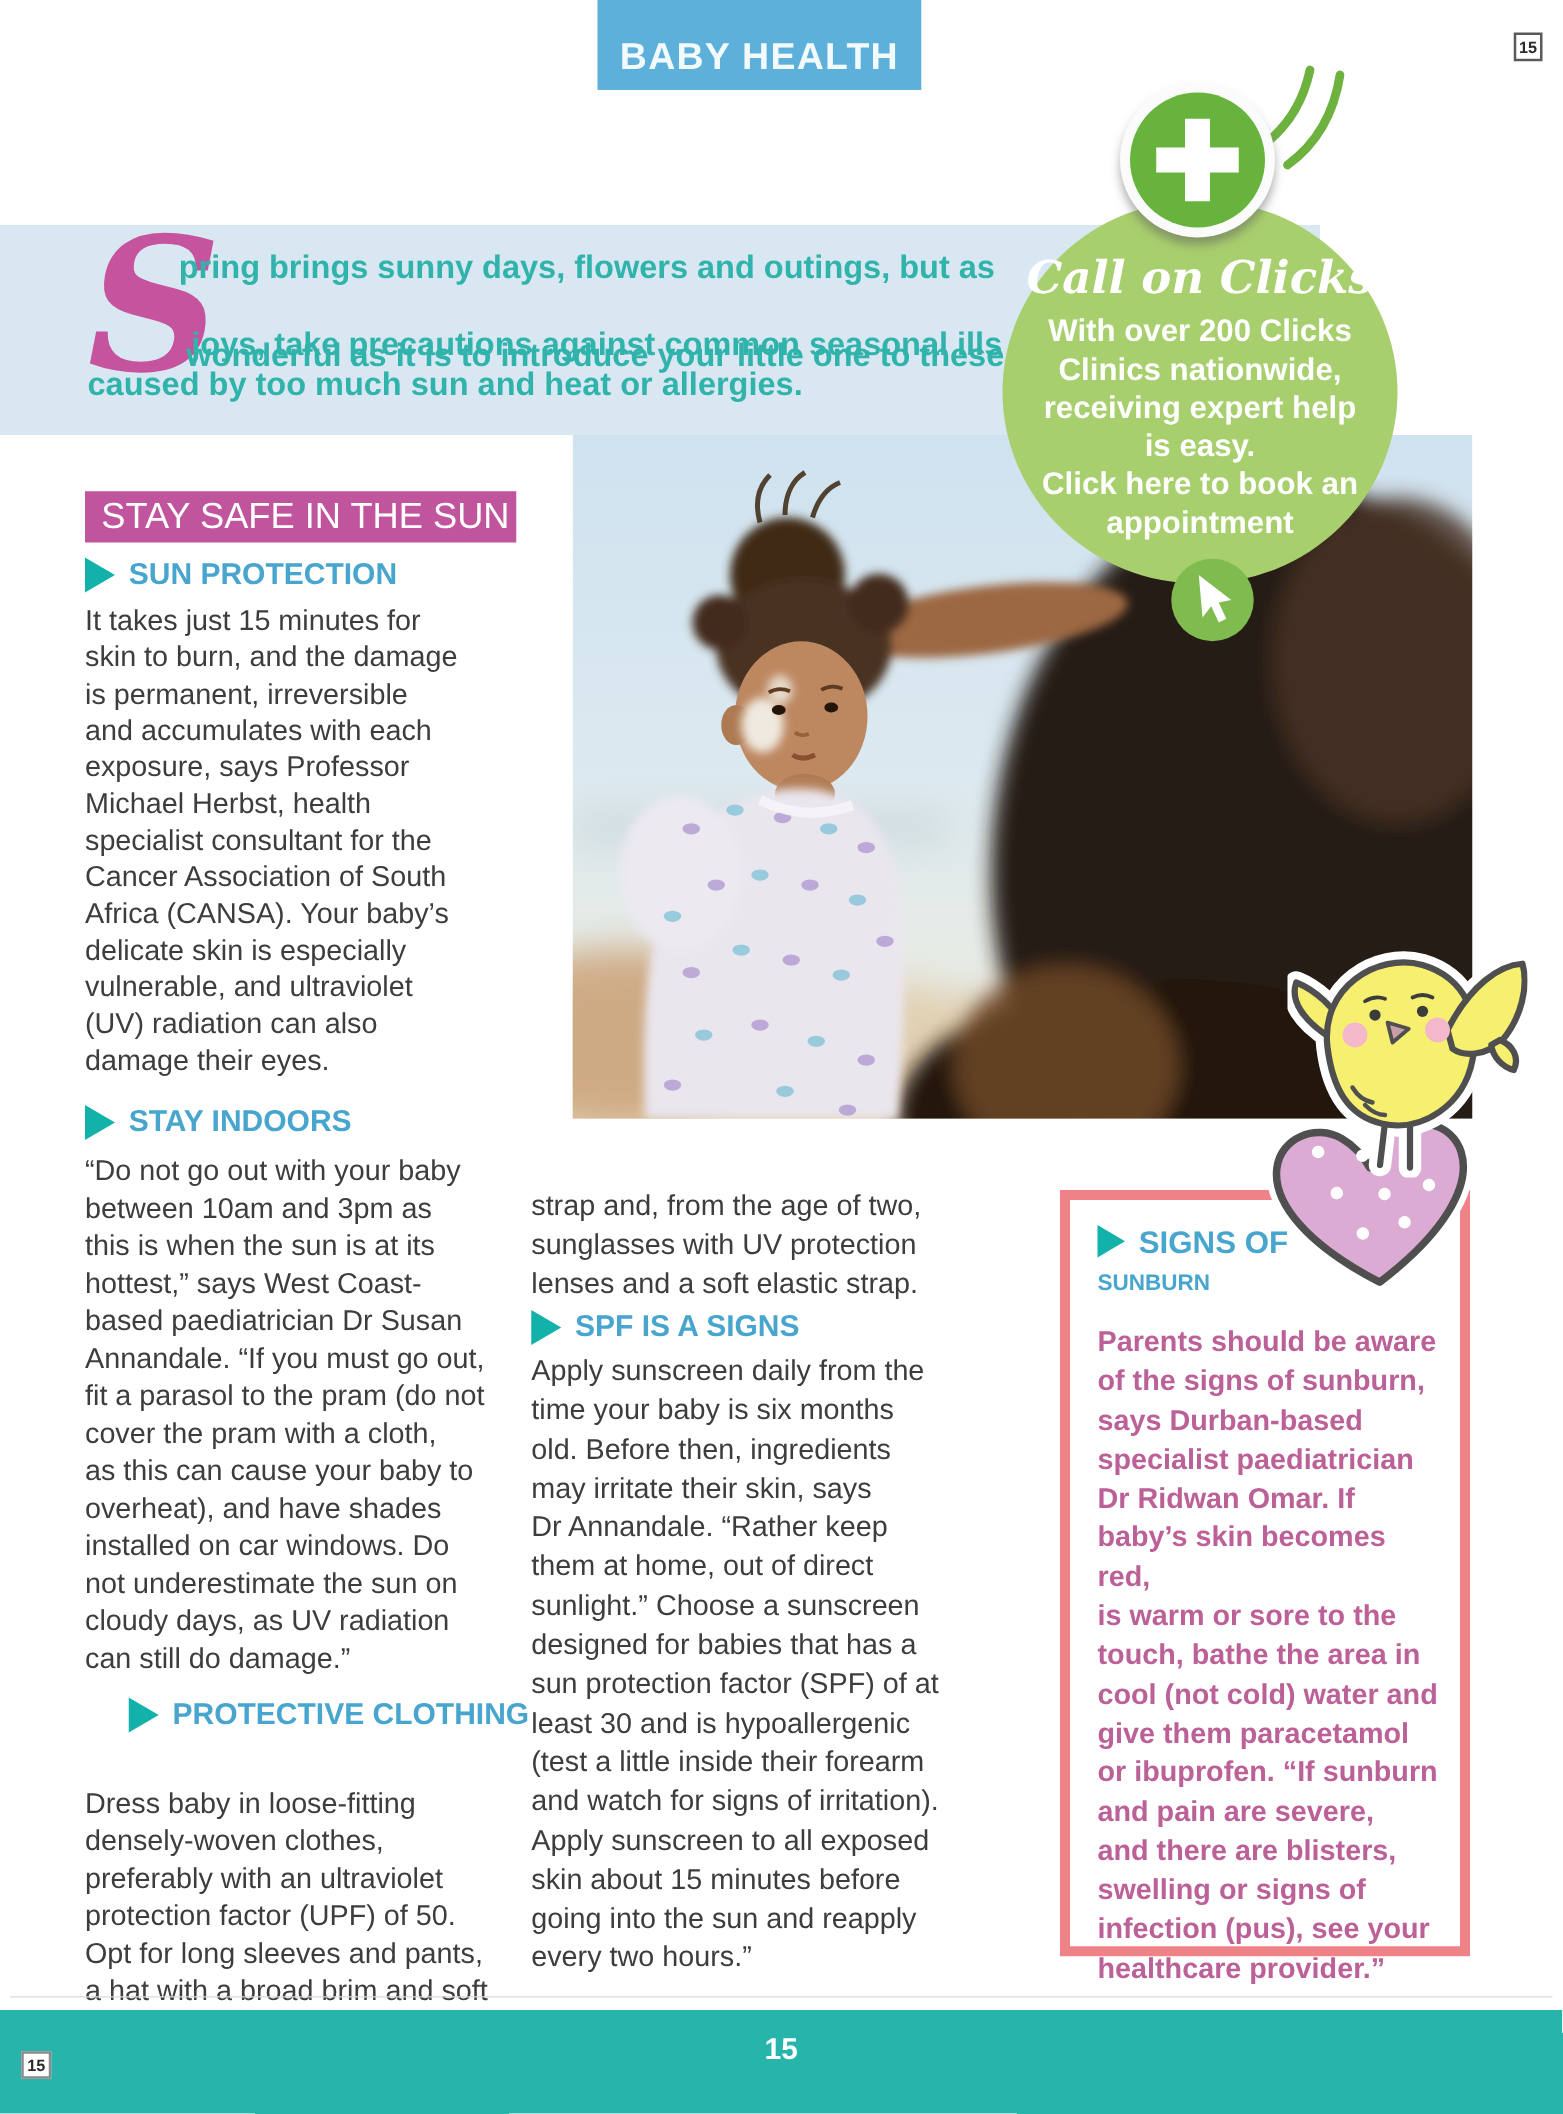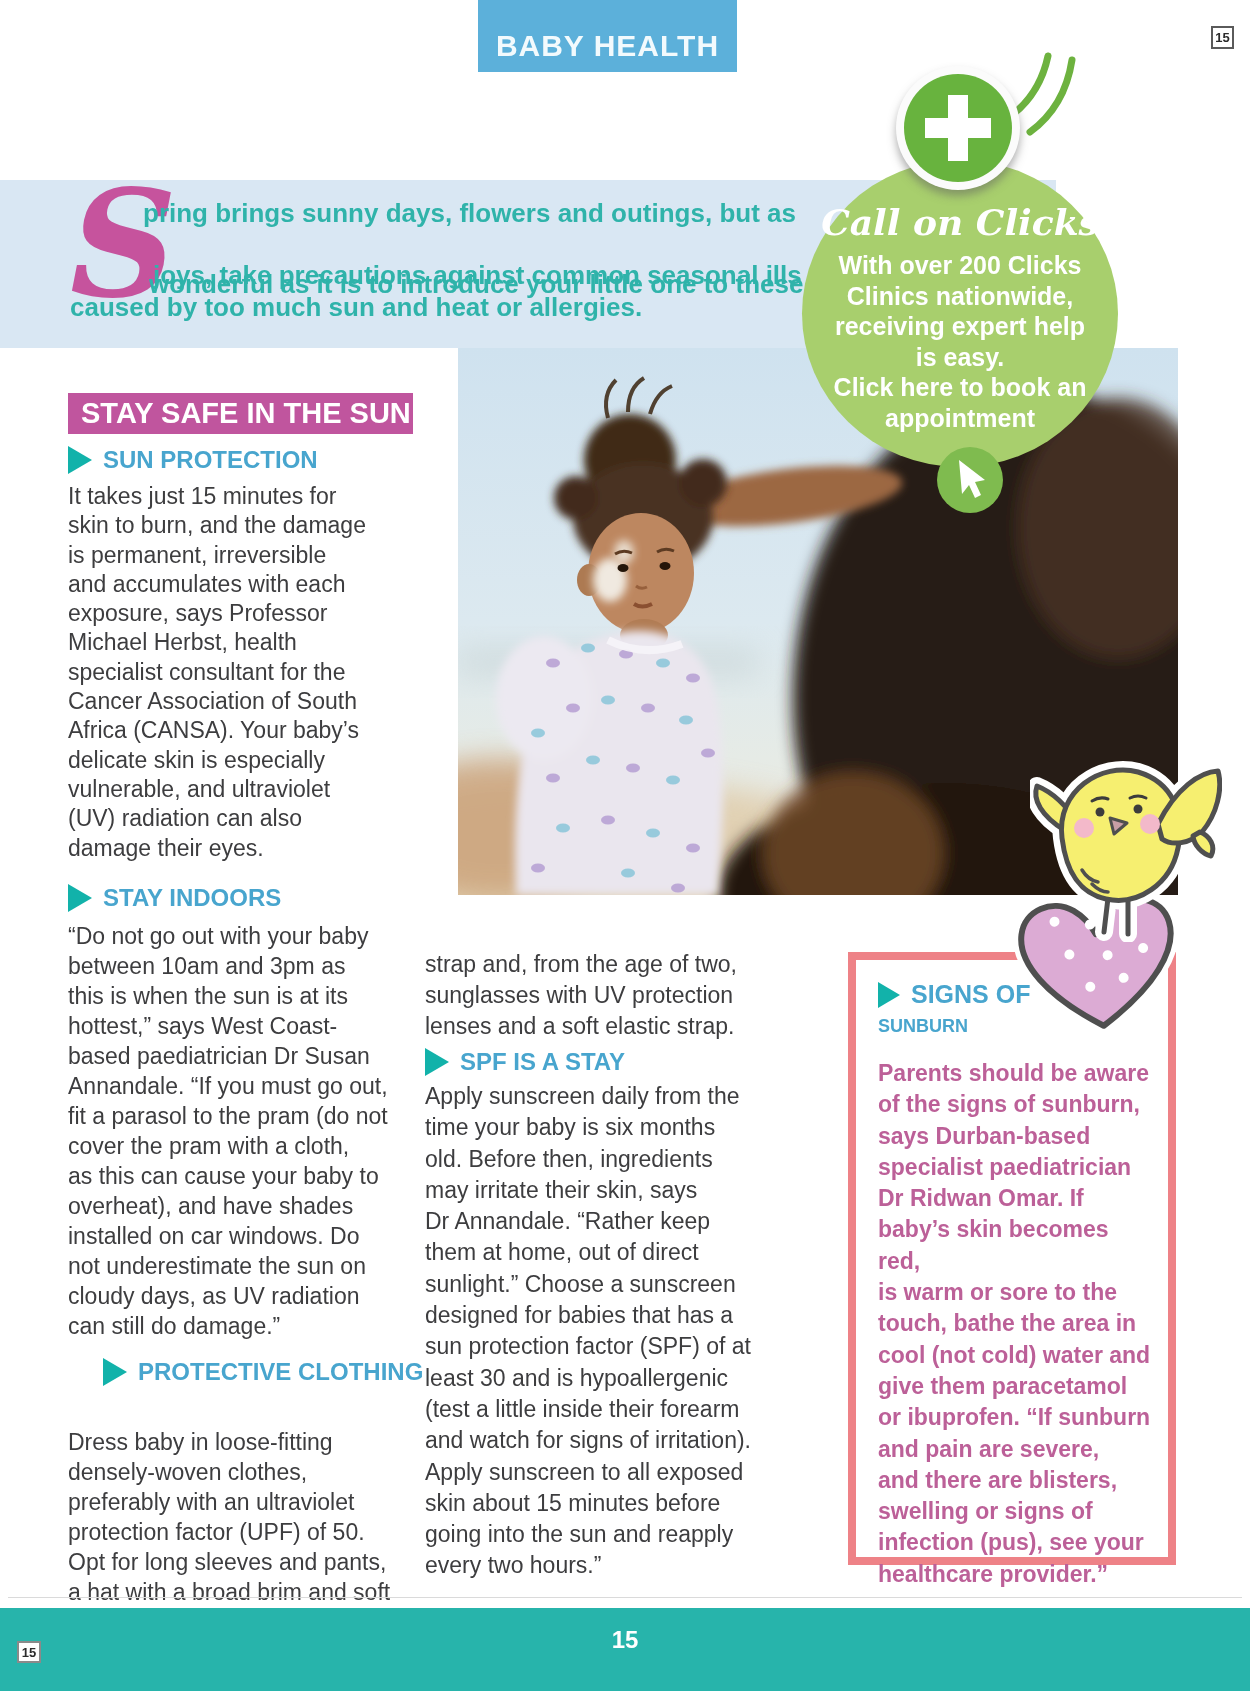--- a/index.html
+++ b/index.html
@@ -38,23 +38,23 @@
              background:#fbfbfb;box-shadow:0 6px 8px rgba(95,95,95,.5);}
   .plus-circle{position:absolute;left:904px;top:74px;width:108px;height:108px;border-radius:50%;background:#68b33e;}
   .pb{position:absolute;background:#fff;}
   .pb-v{left:948px;top:95px;width:20px;height:66px;}
   .pb-h{left:925px;top:118px;width:66px;height:20px;}
   .swoosh{position:absolute;left:1002px;top:40px;}
   .cursor-circle{position:absolute;left:937px;top:447px;width:66px;height:66px;border-radius:50%;background:#7fbb4f;}
 
   
   .kicker{position:absolute;left:68px;top:393px;width:345px;height:41px;background:#c0559e;color:#fff;
-          font-size:29px;font-weight:700;display:flex;align-items:center;padding-left:13px;box-sizing:border-box;
+          font-size:29px;font-weight:400;display:flex;align-items:center;padding-left:13px;box-sizing:border-box;
           white-space:nowrap;}
-  .h-blue{position:absolute;display:flex;align-items:center;gap:11px;color:#48a5ce;font-weight:700;
+  .h-blue{position:absolute;display:flex;align-items:flex-start;gap:11px;color:#48a5ce;font-weight:700;
           font-size:24px;white-space:nowrap;}
   .tri{width:0;height:0;border-left:24px solid #12b2aa;border-top:14px solid transparent;border-bottom:14px solid transparent;flex:0 0 auto;}
   .tri.small{border-left-width:22px;border-top-width:13px;border-bottom-width:13px;}
   .body-par{position:absolute;font-size:23px;color:#3d3d3f;white-space:pre-line;}
   .p-c1a{left:68px;top:482px;line-height:29.3px;}
   .h-c1b{left:68px;top:884px;}
   .p-c1b{left:68px;top:921px;line-height:30px;}
   .h-c1c{left:68px;top:1358px;margin-left:35px;}
   .p-c1c{left:68px;top:1427px;line-height:30px;}
   .p-c2a{left:425px;top:949px;line-height:31px;}
@@ -251,21 +251,21 @@
 preferably with an ultraviolet
 protection factor (UPF) of 50.
 Opt for long sleeves and pants,
 a hat with a broad brim and soft</div>
 
   <div class="body-par p-c2a">strap and, from the age of two,
 sunglasses with UV protection
 lenses and a soft elastic strap.</div>
   <div class="h-blue h-c2">
     <span class="tri"></span>
-    <span>SPF IS A STAY</span>
+    <span>SPF IS A SIGNS</span>
   </div>
   <div class="body-par p-c2b">Apply sunscreen daily from the
 time your baby is six months
 old. Before then, ingredients
 may irritate their skin, says
 Dr Annandale. “Rather keep
 them at home, out of direct
 sunlight.” Choose a sunscreen
 designed for babies that has a
 sun protection factor (SPF) of at

